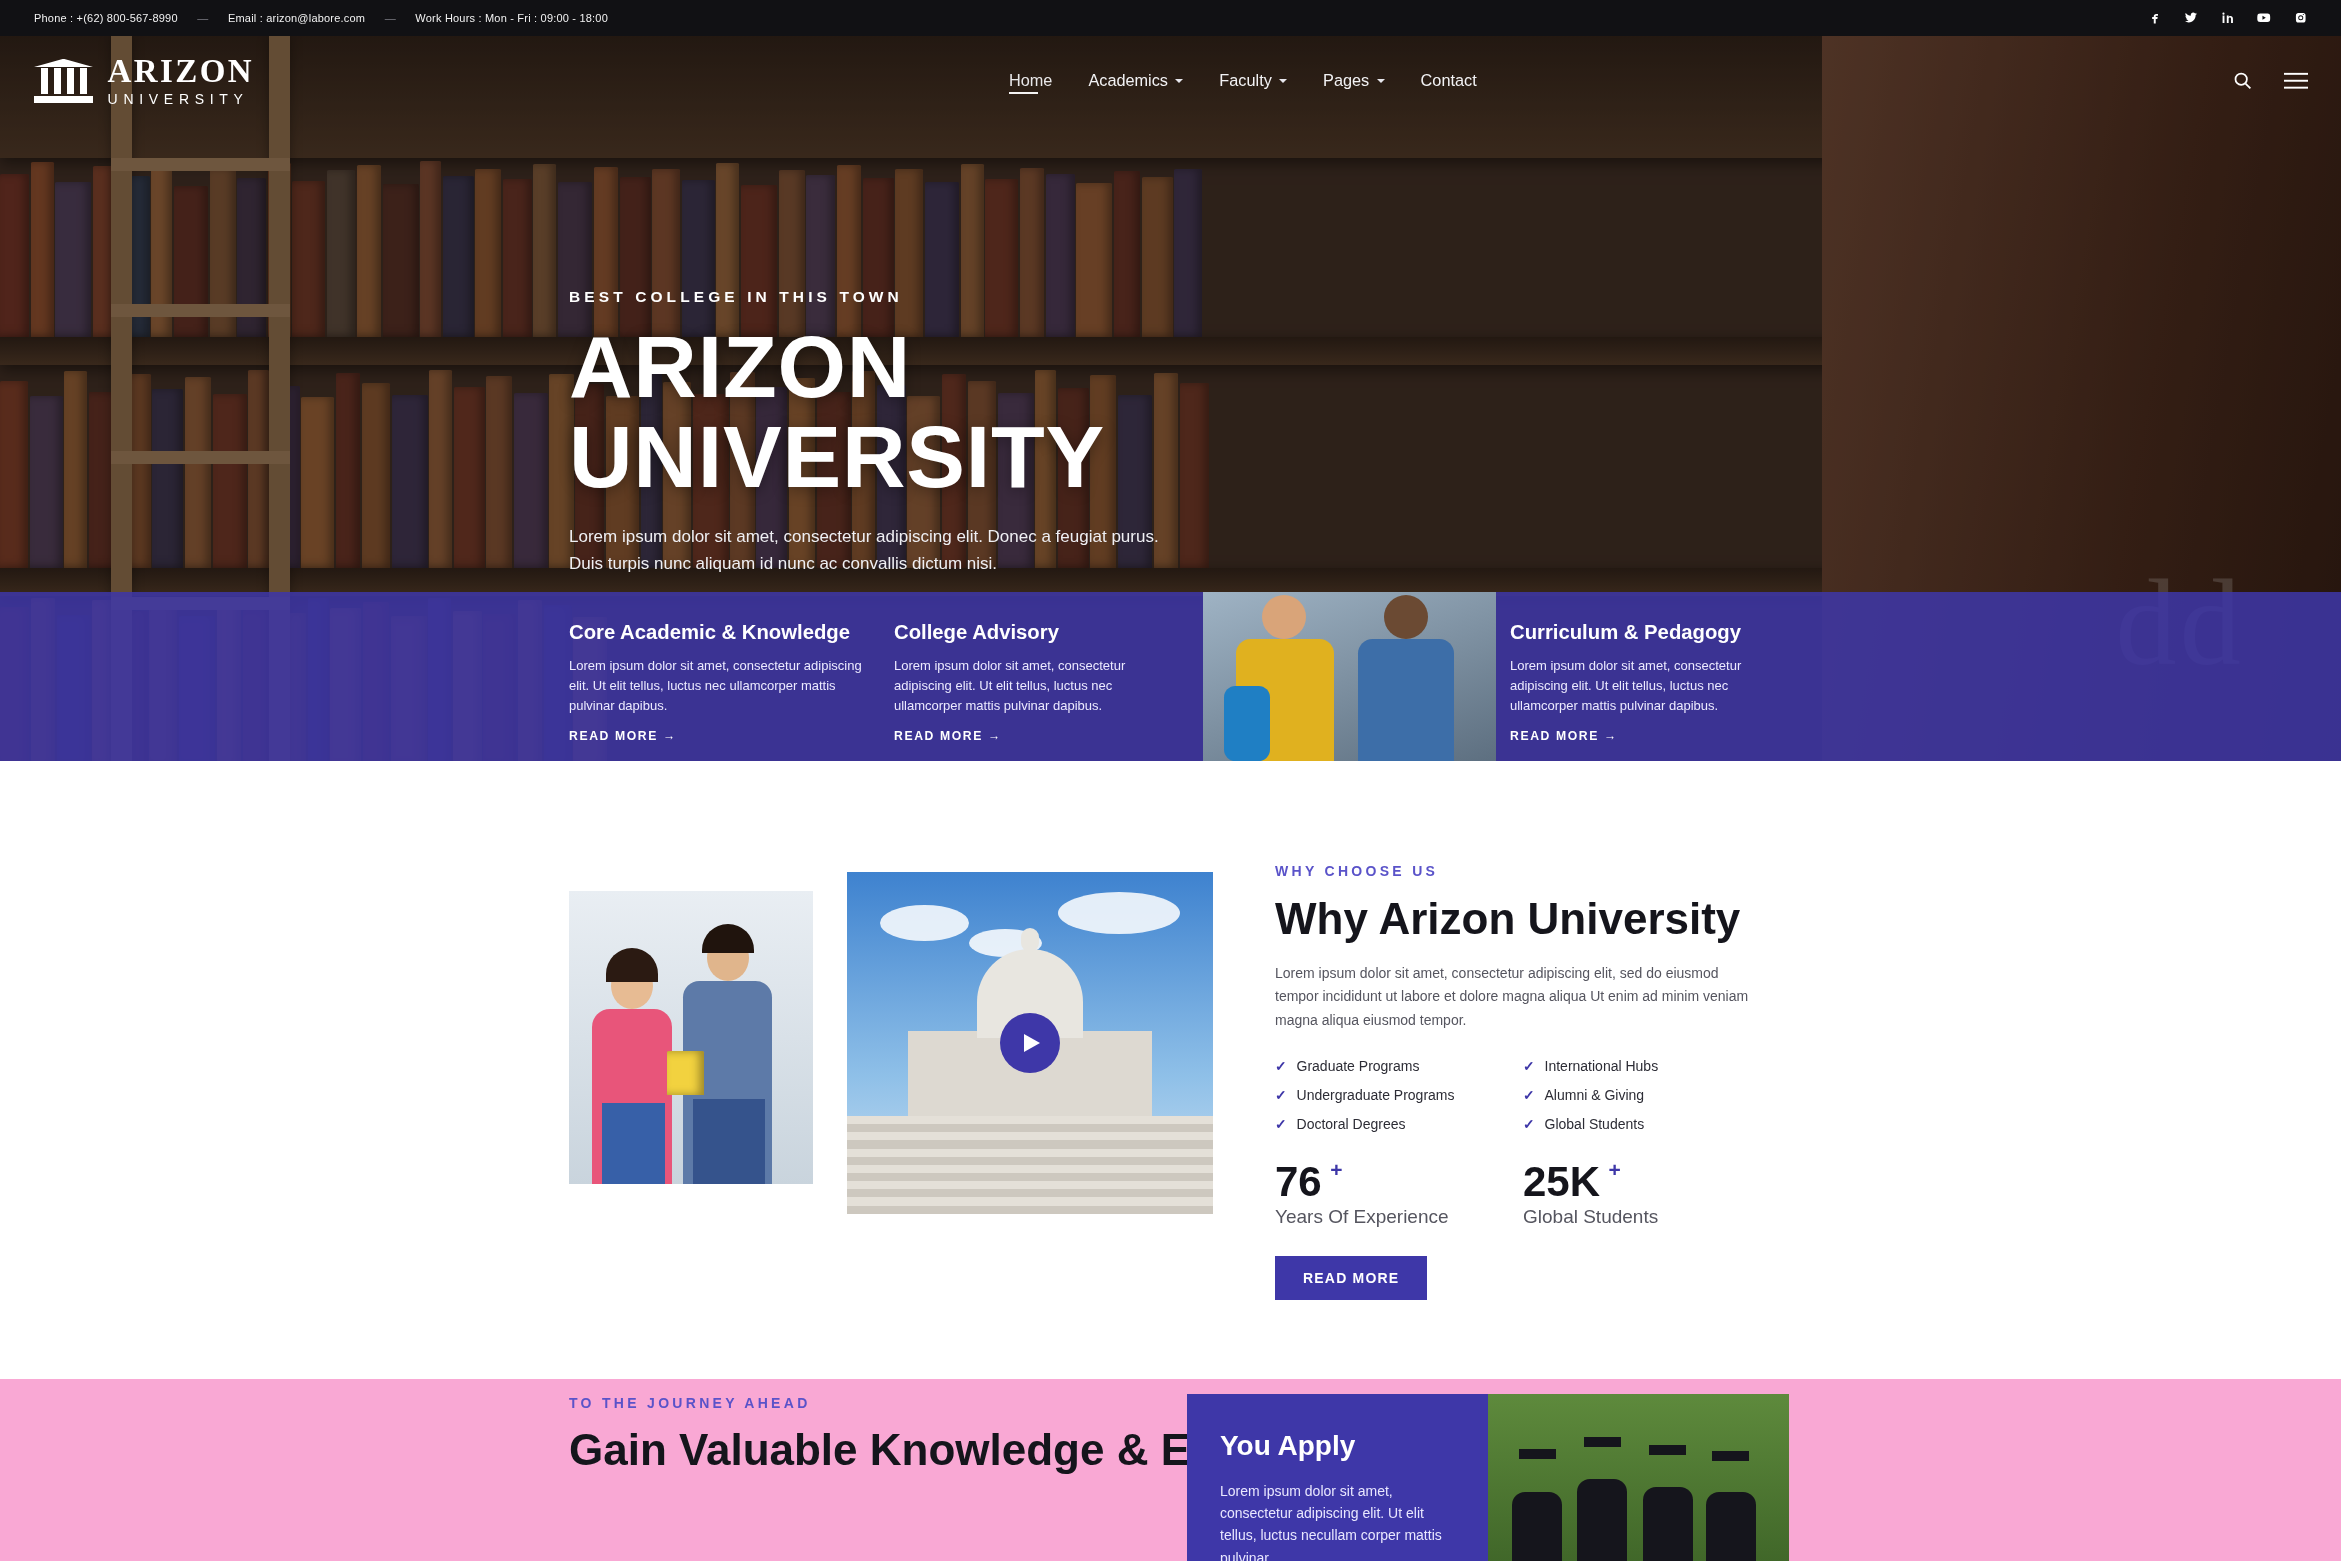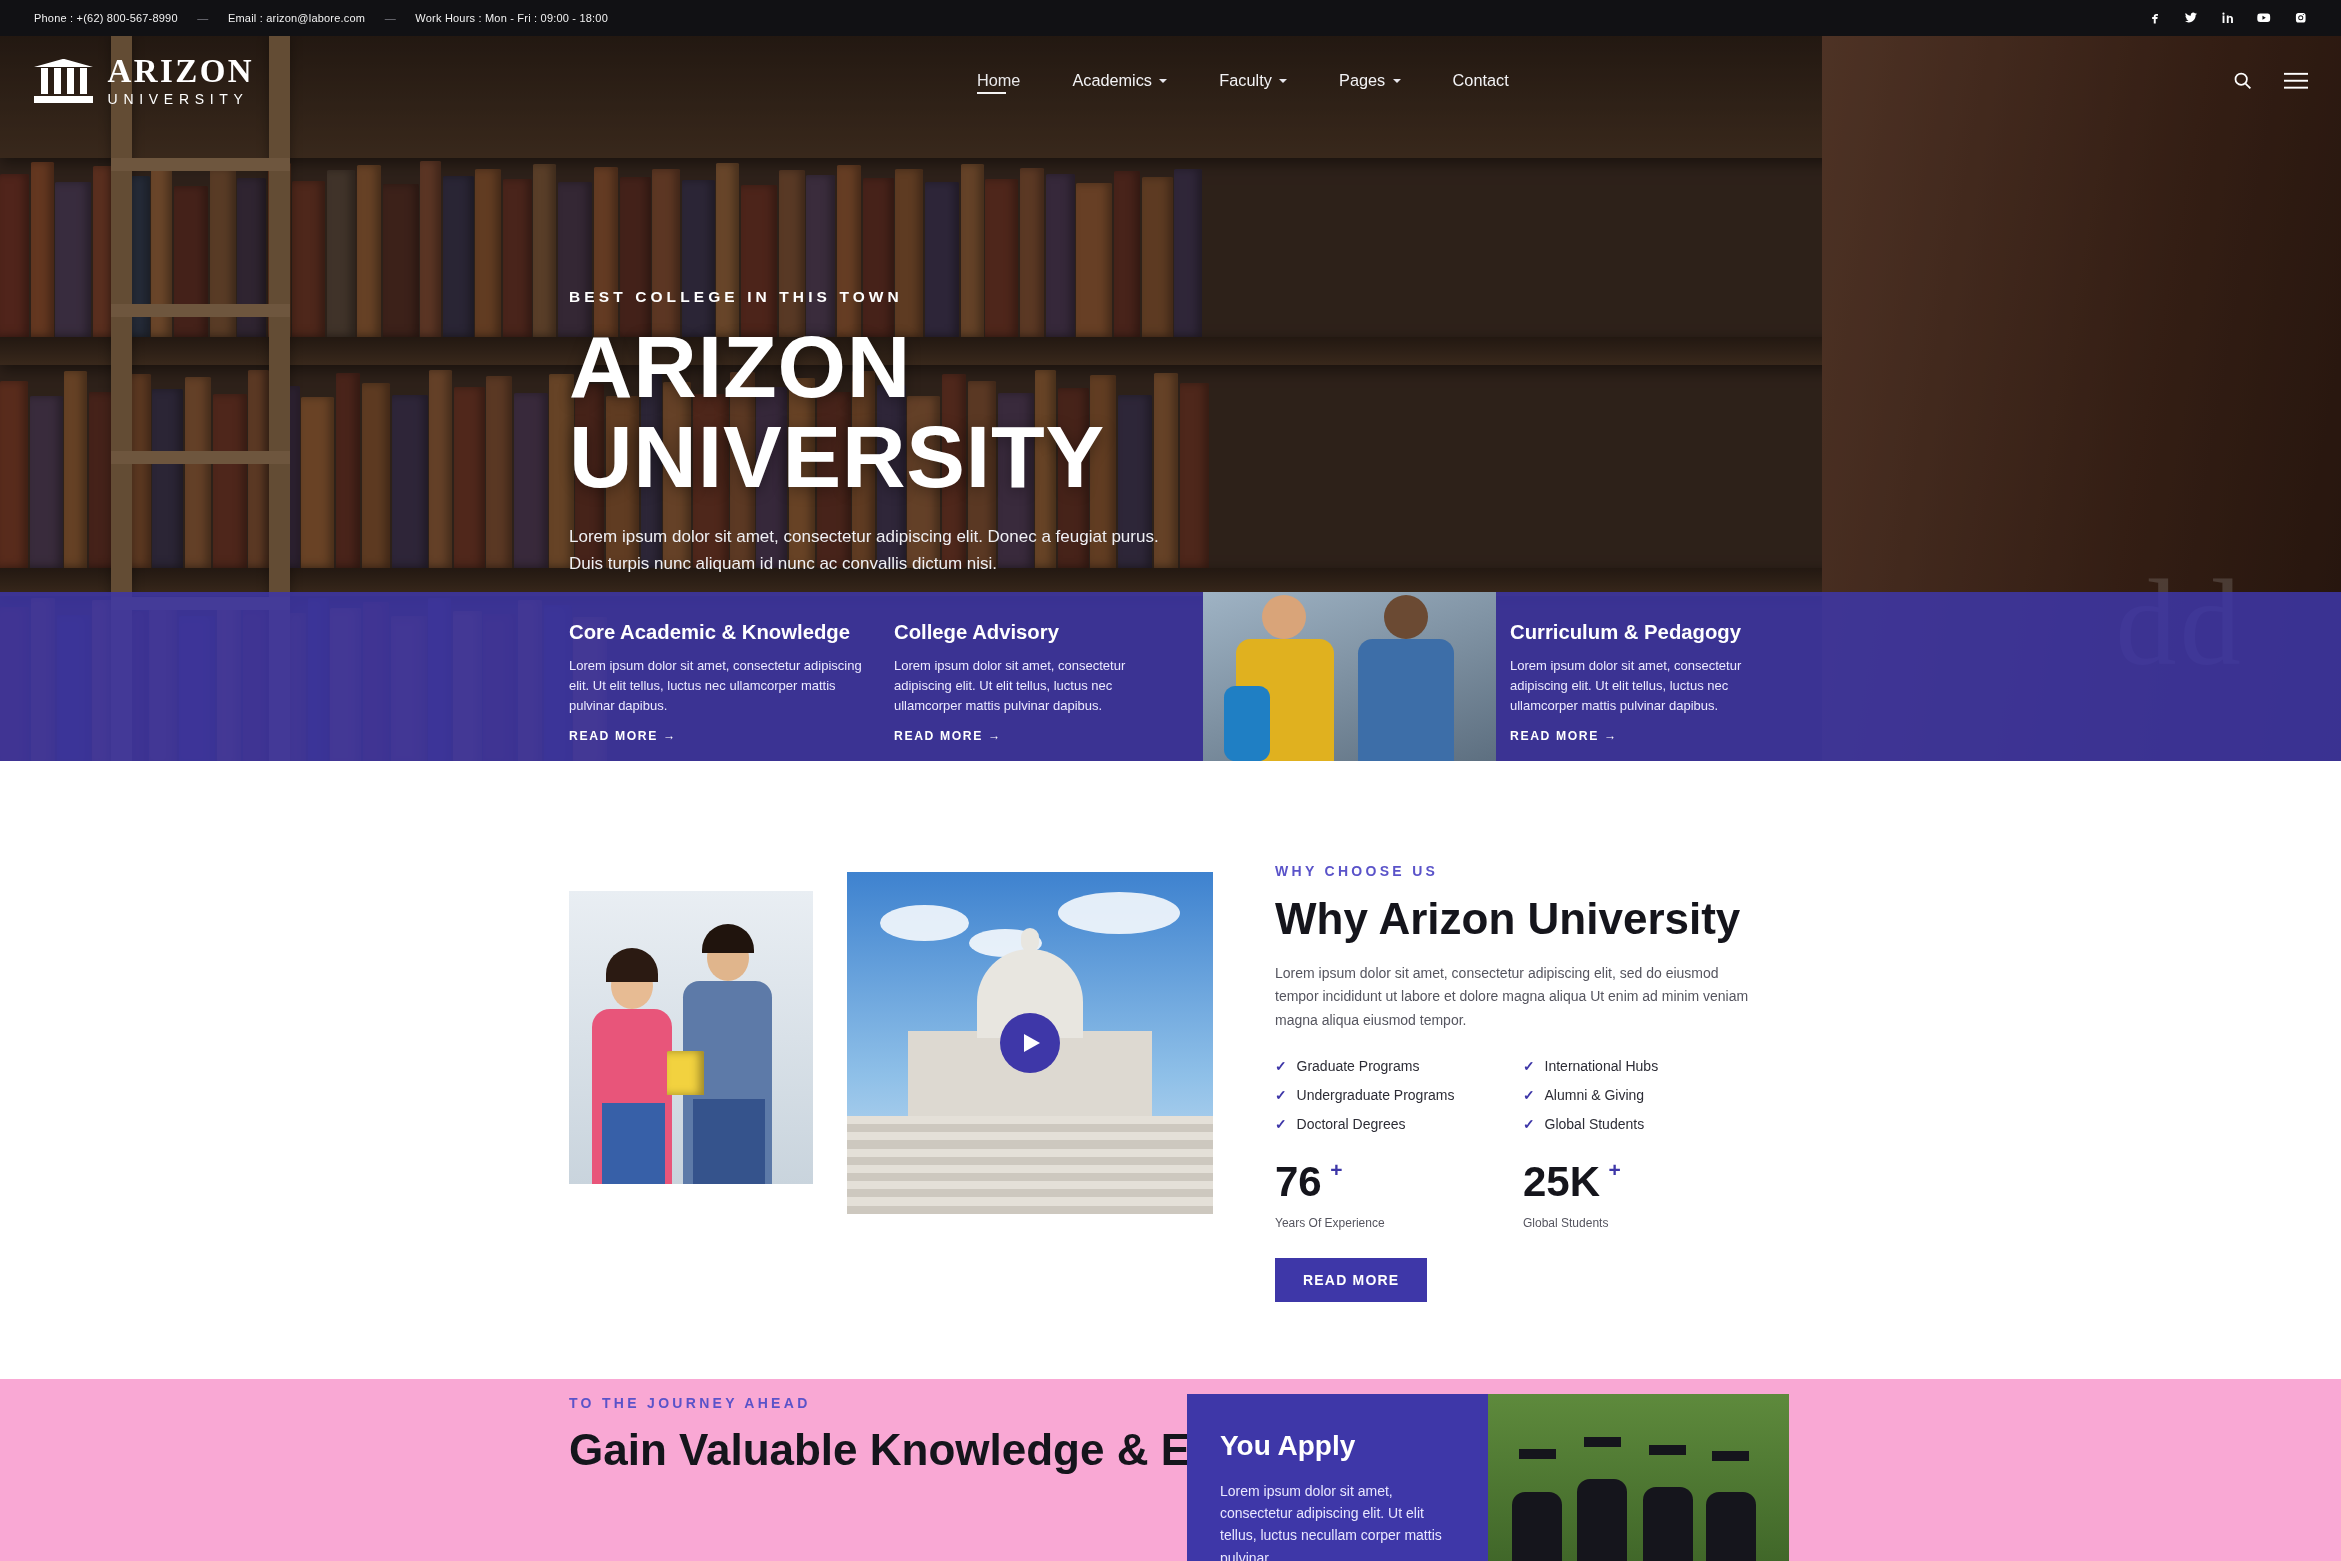--- a/index.html
+++ b/index.html
@@ -62,21 +62,21 @@
     display:flex; align-items:center; padding:0 34px; z-index:5;
   }
   .logo { display:flex; align-items:center; gap:14.6px; }
   .logo-mark { width:59px; height:50px; position:relative; }
   .logo-mark .roof { position:absolute; top:3.3px; left:0; width:59px; height:8.1px; background:#fff; clip-path:polygon(50% 0,100% 100%,0 100%); }
   .logo-mark .col { position:absolute; top:13px; width:7.3px; height:26px; background:#fff; }
   .logo-mark .base { position:absolute; top:41px; left:0; width:59px; height:6.5px; background:#fff; }
   .logo-text { color:#fff; line-height:1; }
   .logo-text .l1 { font-family:"Liberation Serif", serif; font-size:33px; letter-spacing:2.4px; font-weight:700; }
   .logo-text .l2 { font-size:14px; letter-spacing:5.7px; margin-top:3.3px; }
-  .nav-menu { display:flex; align-items:flex-end; gap:52px; margin:0 auto; }
+  .nav-menu { display:flex; align-items:flex-end; gap:36px; margin:0 auto; }
   .nav-item { color:#f3f3f5; font-size:16.3px; display:flex; align-items:center; gap:7.3px; cursor:pointer; }
   .nav-item.active { opacity:.95; }
   .nav-item.active::after {
     content:""; position:absolute; margin-top:24.4px; width:29px; height:1.6px; background:#fff;
   }
   .caret { width:0;height:0;border-left:4.1px solid transparent;border-right:4.1px solid transparent;border-top:4.9px solid #e8e8ee; display:inline-block;}
   .nav-right { display:flex; align-items:center; gap:31px; }
   .icon-btn { cursor:pointer; }
   .icon-btn svg { display:block; }
 
@@ -150,21 +150,21 @@
   .why-title { font-size:44px; line-height:1.12; font-weight:800; color:#15151c; margin-top:14.6px; }
   .why-para { font-size:14px; line-height:1.65; color:#55555f; margin-top:19.5px; max-width:480px; }
   .checks { display:flex; gap:0; margin-top:26px; }
   .check-col { width:248px; }
   .check-row { display:flex; align-items:center; gap:9.8px; font-size:14px; color:#2c2c35; margin-bottom:13px; }
   .check-row .ck { color:#3e37a8; font-size:14px; font-weight:700; }
   .stats { display:flex; margin-top:13px; }
   .stat { width:248px; }
   .stat .num { font-size:42px; font-weight:800; color:#15151c; display:inline-block; }
   .stat .plus { color:#3e37a8; font-size:21px; font-weight:700; vertical-align:top; margin-left:4.9px; }
-  .stat .cap { font-size:12px; color:#55555f; margin-top:10px; }
+  .stat .cap { font-size:19px; color:#55555f; margin-top:0; }
   .btn-readmore {
     display:inline-block; margin-top:28px; background:#3e37a8; color:#fff;
     font-size:14px; letter-spacing:1.2px; font-weight:600; padding:14px 28px;
   }
 
   
   .journey { position:absolute; top:1379px; left:0; right:0; height:182px; background:#f9a8d4; }
   .j-eyebrow { position:absolute; left:569px; top:16.3px; color:#5a53c9; letter-spacing:3.3px; font-size:14px; font-weight:700; }
   .j-title { position:absolute; left:569px; top:46px; font-size:44px; line-height:1.12; font-weight:800; color:#15151c; }
   .apply-card { position:absolute; left:1187px; top:14.6px; width:301px; height:187px; background:#3e37a8; color:#fff; padding:36px 33px; }

